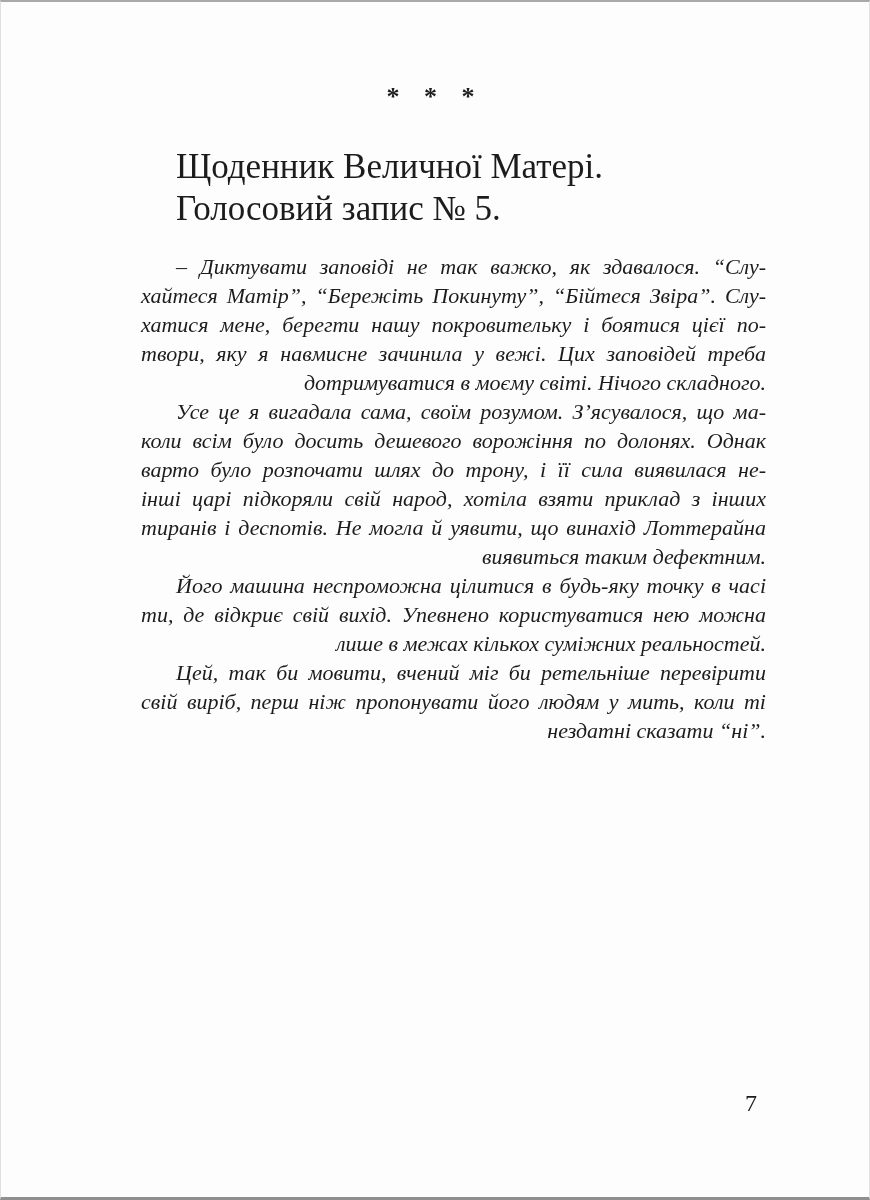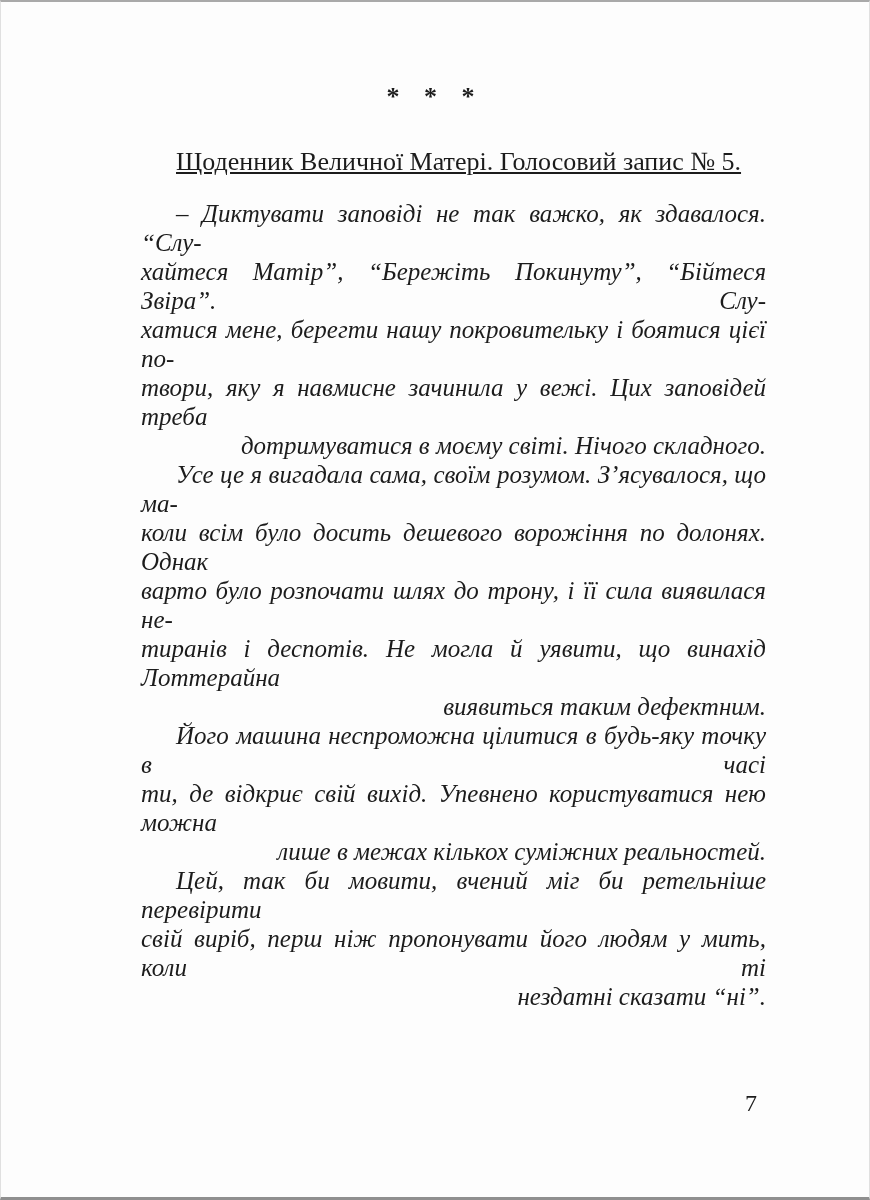--- a/index.html
+++ b/index.html
@@ -25,31 +25,30 @@
     padding-top: 80px;
     text-align: center;
     font-size: 26px;
     letter-spacing: 9px;
     font-weight: bold;
     color: var(--ink, #1c1c1c);
   }
   .heading {
     margin: 34px 105px 0 140px;
     padding-left: 35px;
-    font-size: 26px;
+    font-size: 35px;
     font-weight: normal;
     line-height: 1.2;
     color: var(--ink, #1c1c1c);
-    text-decoration: underline;
   }
   .body-text {
     margin: 22px 105px 0 140px;
     width: 625px;
     font-style: italic;
-    font-size: 25px;
+    font-size: 22px;
     line-height: 29px;
     color: var(--ink, #1c1c1c);
   }
   .para { margin: 0; }
   .ln { text-align: right; }
   .jl { text-align: justify; text-align-last: justify; }
   .ind { text-indent: 35px; }
   .page-number {
     position: absolute;
     right: 112px;
@@ -74,20 +73,21 @@
       <div class="ln jl">хайтеся Матір”, “Бережіть Покинуту”, “Бійтеся Звіра”. Слу-</div>
       <div class="ln jl">хатися мене, берегти нашу покровительку і боятися цієї по-</div>
       <div class="ln jl">твори, яку я навмисне зачинила у вежі. Цих заповідей треба</div>
       <div class="ln">дотримуватися в моєму світі. Нічого складного.</div>
     </div>
 
     <div class="para">
       <div class="ln jl ind">Усе це я вигадала сама, своїм розумом. З’ясувалося, що ма-</div>
       <div class="ln jl">коли всім було досить дешевого ворожіння по долонях. Однак</div>
       <div class="ln jl">варто було розпочати шлях до трону, і її сила виявилася не-</div>
+      <div class="ln jl">інші царі підкоряли свій народ, хотіла взяти приклад з інших</div>
       <div class="ln jl">тиранів і деспотів. Не могла й уявити, що винахід Лоттерайна</div>
       <div class="ln">виявиться таким дефектним.</div>
     </div>
 
     <div class="para">
       <div class="ln jl ind">Його машина неспроможна цілитися в будь-яку точку в часі</div>
       <div class="ln jl">ти, де відкриє свій вихід. Упевнено користуватися нею можна</div>
       <div class="ln">лише в межах кількох суміжних реальностей.</div>
     </div>
 

